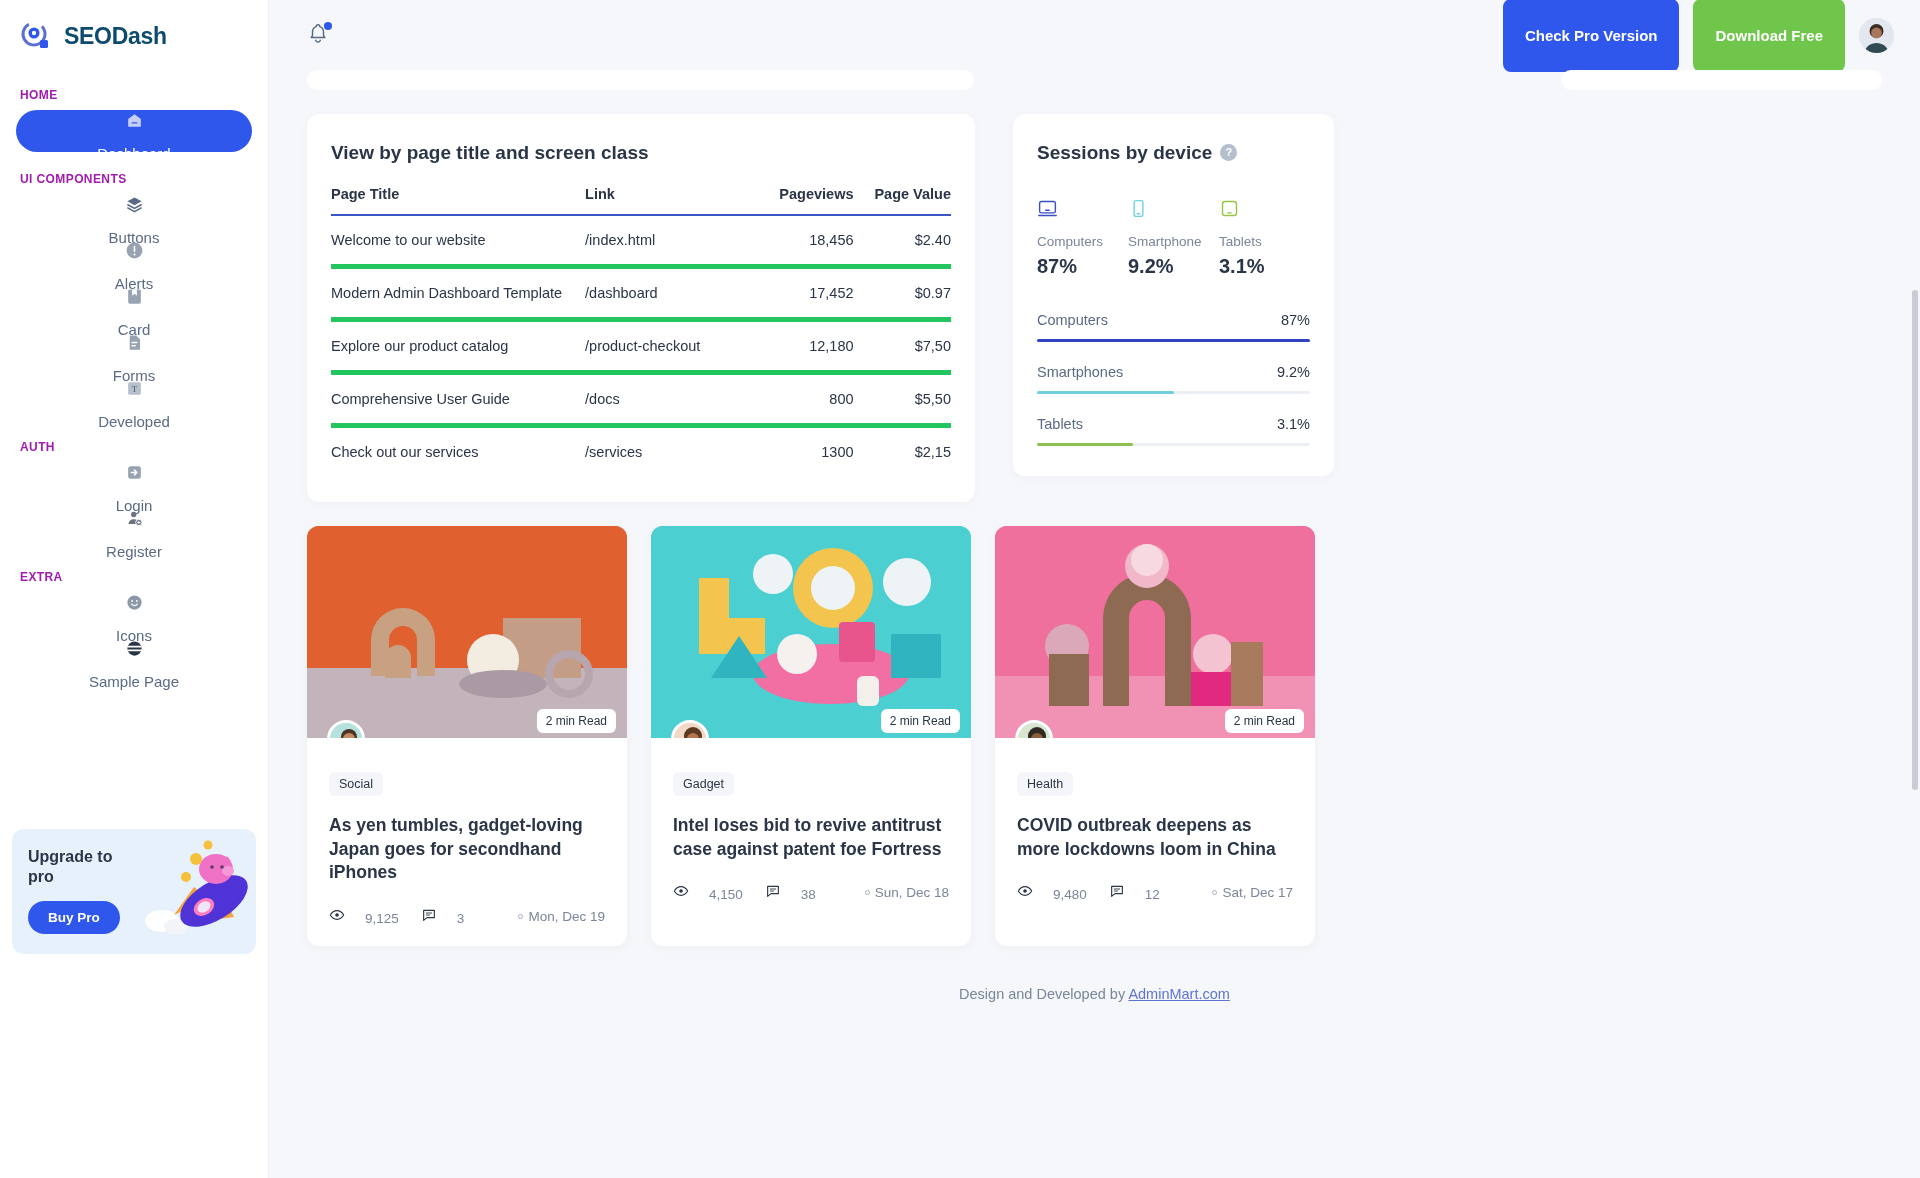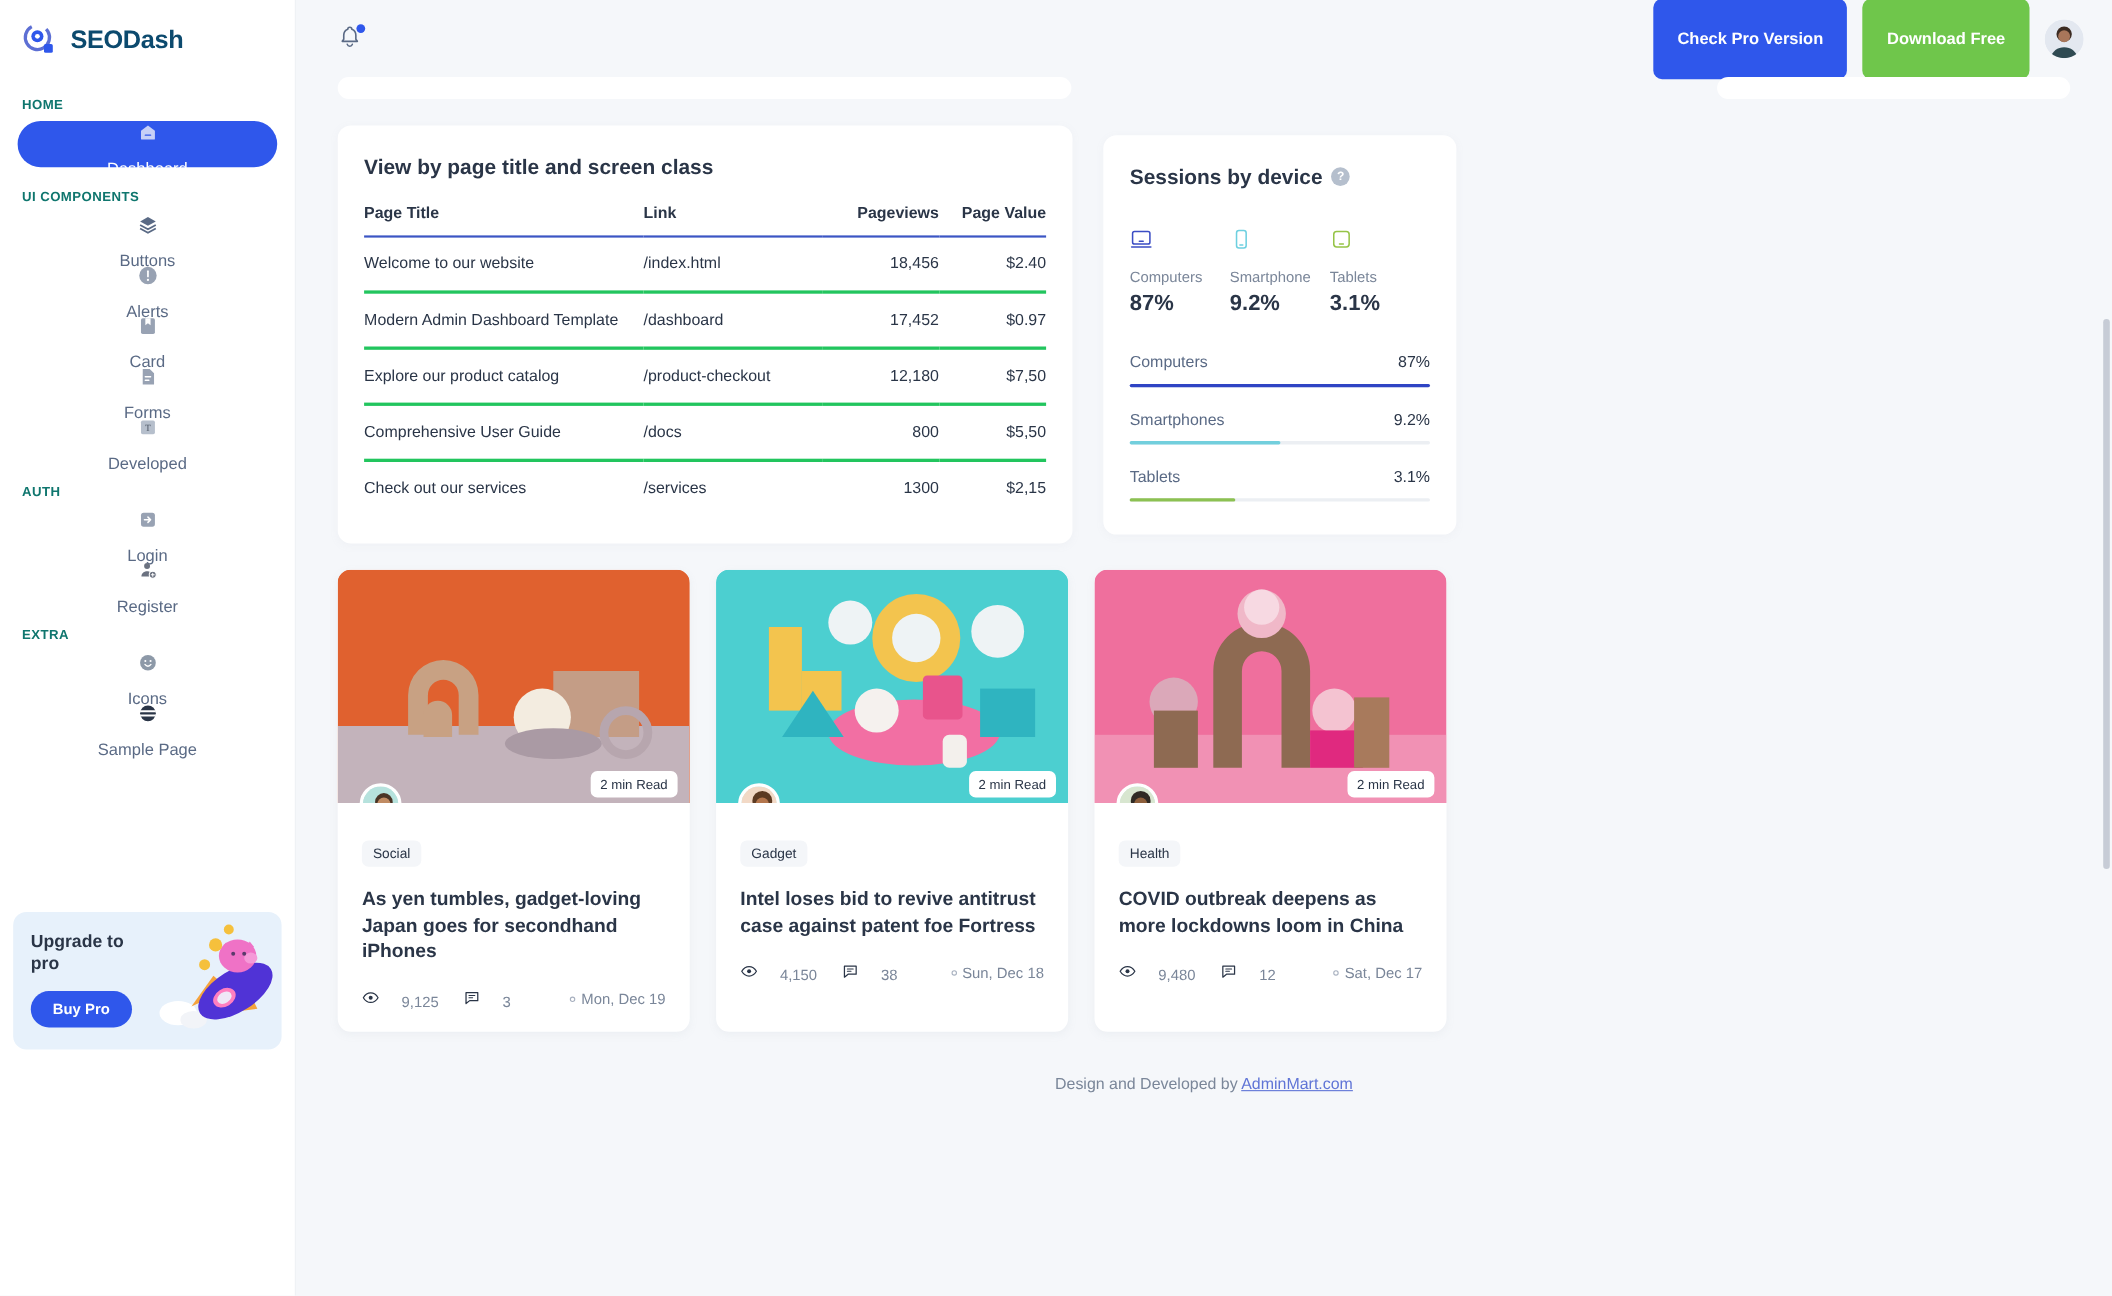--- a/index.html
+++ b/index.html
@@ -18,21 +18,21 @@
     border-right: 1px solid #eef0f3;
     padding: 0 16px;
     position: relative;
     overflow: hidden;
   }
   .brand { display: flex; align-items: center; gap: 12px; height: 72px; padding-left: 4px; }
   .brand-logo { width: 32px; height: 32px; position: relative; }
   .brand-name { font-size: 23px; font-weight: 700; color: #0c4a6e; letter-spacing: -.3px; }
 
   .nav-caption {
-    font-size: 12px; font-weight: 700; color: #0f766e;
+    font-size: 12px; font-weight: 700; color: #a21caf;
     letter-spacing: .4px; padding: 16px 0 8px 4px;
   }
   .nav-item {
     display: flex; align-items: center; gap: 14px;
     height: 42px; border-radius: 21px; padding: 0 14px;
     margin-bottom: 4px; cursor: pointer;
     color: #5a6a85; font-size: 15px; flex-direction: column;
   }
   .nav-item.active { background: #2f57eb; color: #ffffff; font-weight: 400; }
   .nav-item .ic { width: 21px; height: 21px; display: inline-flex; align-items: center; justify-content: center; flex: none; }
@@ -78,40 +78,40 @@
   }
 
   .content { padding: 0 38px; }
 
   
   .stub-row { display: flex; gap: 24px; margin-bottom: 24px; }
   .stub { background: #fff; border-radius: 12px; height: 20px; }
   .stub.a { width: 667px; }
   .stub.b { width: 321px; margin-left: auto; }
 
-  .row { display: flex; gap: 28px; align-items: center; }
+  .row { display: flex; gap: 38px; align-items: flex-start; }
   .card {
     background: #fff; border-radius: 12px;
     box-shadow: 0 2px 8px rgba(145,158,171,.06);
   }
   .card-title { font-size: 19px; font-weight: 700; color: #2a3547; }
 
   
   .table-card { width: 668px; padding: 28px 24px 26px 24px; }
   table { width: 100%; border-collapse: collapse; margin-top: 22px; }
   thead th {
     font-size: 14.5px; font-weight: 700; color: #2a3547;
     text-align: left; padding: 0 0 12px 0;
     border-bottom: 2px solid #3b55c4;
     margin-left: 48px;
   }
   thead th.num { text-align: right; }
   tbody td {
     font-size: 14.5px; color: #2a3547; font-weight: 400;
-    padding: 16px 0; border-bottom: 3px solid #22c55e;
+    padding: 16px 0; border-bottom: 5px solid #22c55e;
   }
   tbody tr:last-child td { border-bottom: none; }
   tbody td.num { text-align: right; }
   .col-title { width: 276px; }
   .col-link  { width: 176px; }
   .col-pv    { width: 110px; }
   .col-pval  { width: 106px; }
 
   
   .sessions-card { width: 321px; padding: 28px 24px 30px 24px; }

